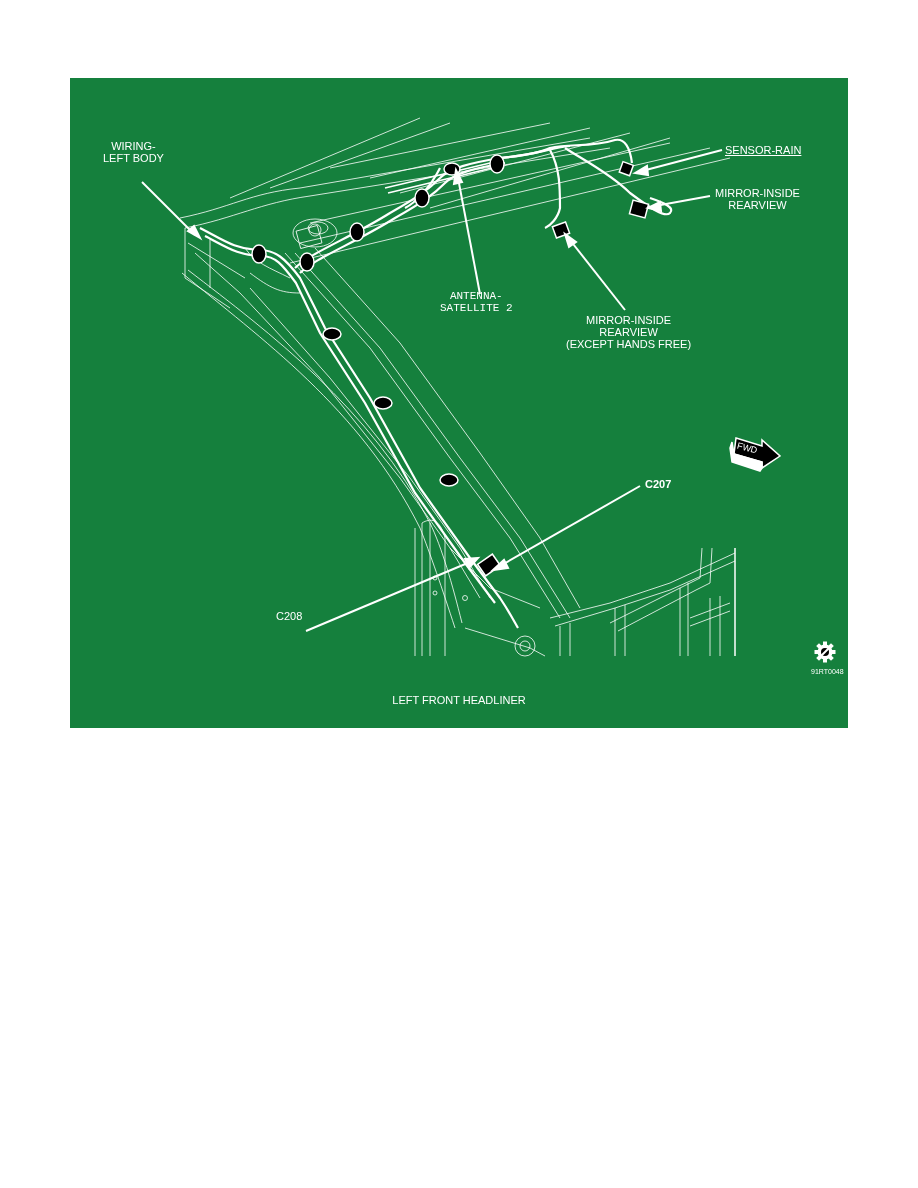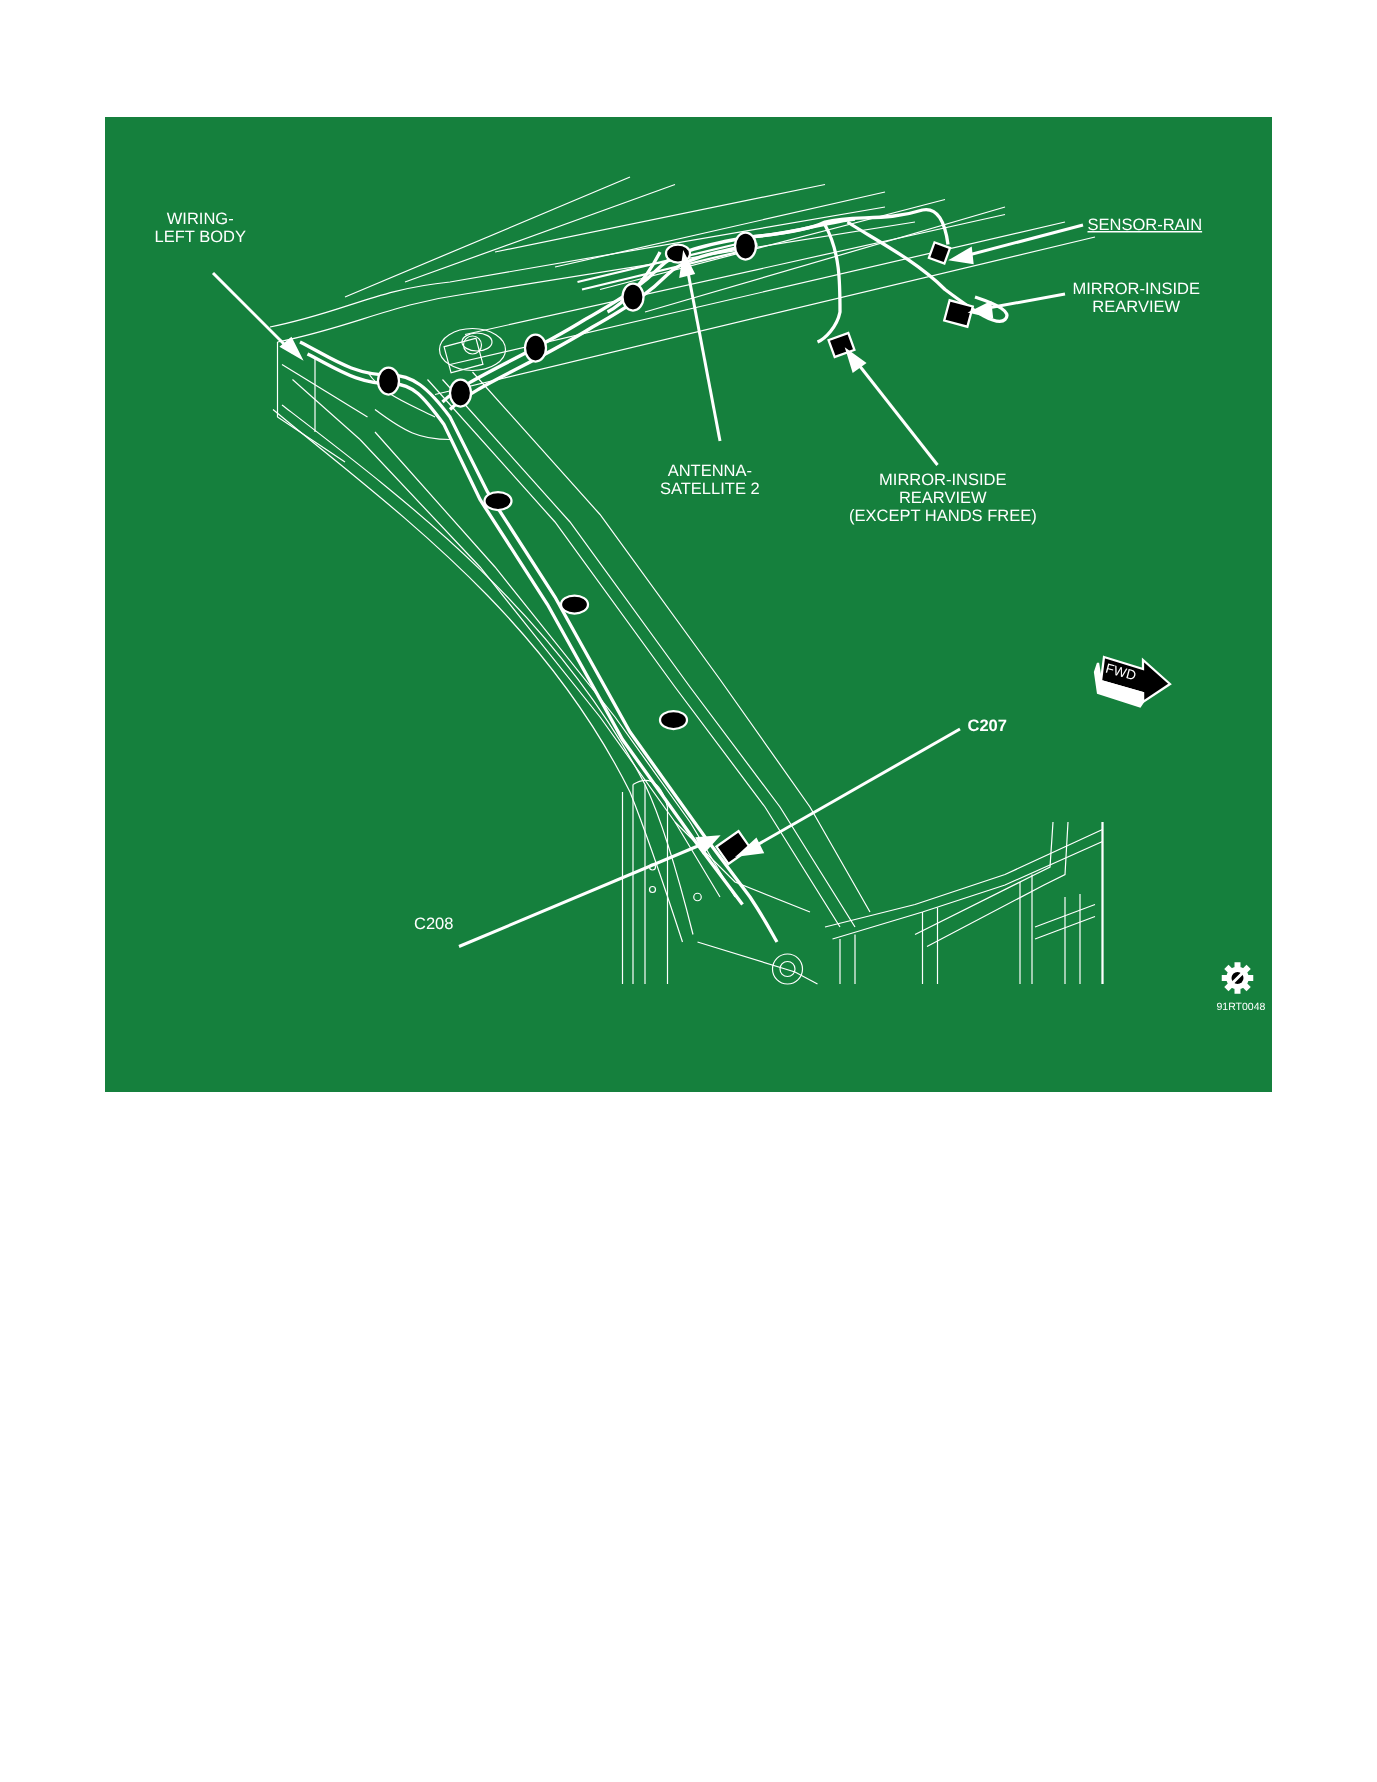--- a/index.html
+++ b/index.html
@@ -134,21 +134,21 @@
       <polygon points="666,360 692,368 692,362 710,378 692,390 692,384 664,376"></polygon>
       <polygon points="662,364 664,376 692,384 692,390 690,393 662,384 660,370" fill="#ffffff" stroke="#ffffff"></polygon>
     </g>
   </svg>
 
   <div class="lbl" style="left:33px; top:62px;">WIRING-
 LEFT BODY</div>
   <div class="lbl left" style="left:655px; top:66px;text-decoration:underline;">SENSOR-RAIN</div>
   <div class="lbl" style="left:645px; top:109px;">MIRROR-INSIDE
 REARVIEW</div>
-  <div class="lbl" style="left:370px; top:230px;">ANTENNA-
+  <div class="lbl" style="left:370px; top:212px;font-family:Liberation Mono, monospace;">ANTENNA-
 SATELLITE 2</div>
   <div class="lbl" style="left:496px; top:236px;">MIRROR-INSIDE
 REARVIEW
 (EXCEPT HANDS FREE)</div>
   <div class="lbl left" style="left:575px; top:400px;font-weight:bold;">C207</div>
   <div class="lbl left" style="left:206px; top:532px;">C208</div>
 
   <div class="lbl" style="left:667px; top:364px; font-size:9px; color:#ffffff; transform:rotate(15deg);">FWD</div>
 
   <svg class="service-icon" style="left:744px; top:563px;" width="22" height="22" viewBox="0 0 22 22">
@@ -161,13 +161,14 @@
       <rect x="3" y="3" width="4" height="4" transform="rotate(45 5 5)"></rect>
       <rect x="15" y="3" width="4" height="4" transform="rotate(45 17 5)"></rect>
       <rect x="3" y="15" width="4" height="4" transform="rotate(45 5 17)"></rect>
       <rect x="15" y="15" width="4" height="4" transform="rotate(45 17 17)"></rect>
     </g>
     <circle cx="11" cy="11" r="4" fill="#000000"></circle>
     <line x1="7" y1="15" x2="15" y2="7" stroke="#ffffff" stroke-width="2"></line>
   </svg>
   <div class="code" style="left:741px; top:590px;">91RT0048</div>
 
+  <div class="lbl" style="left:0; width:778px; top:616px;">LEFT FRONT HEADLINER</div>
 </div>
 
 </body></html>

